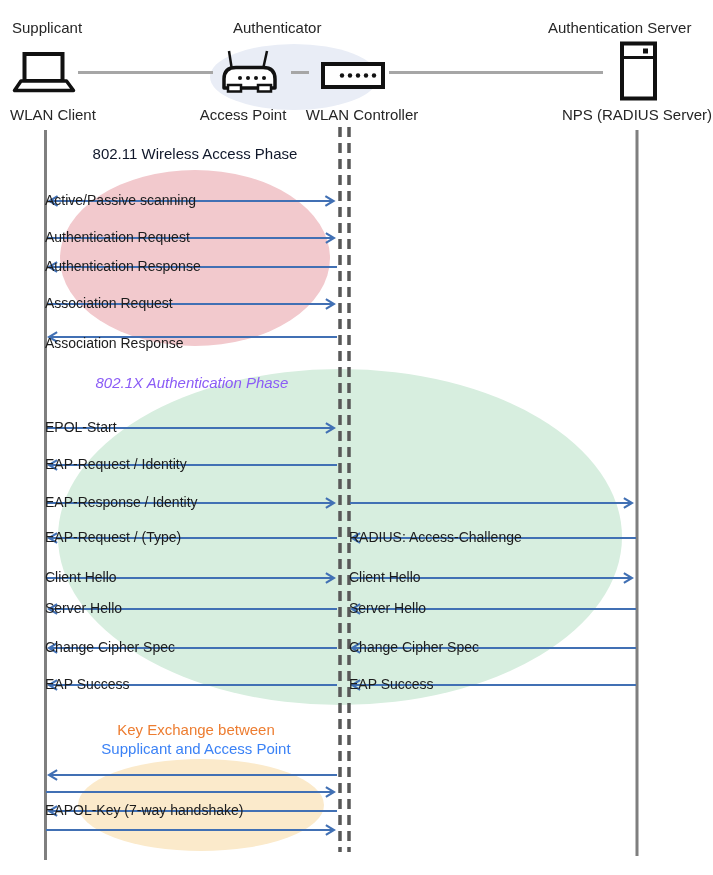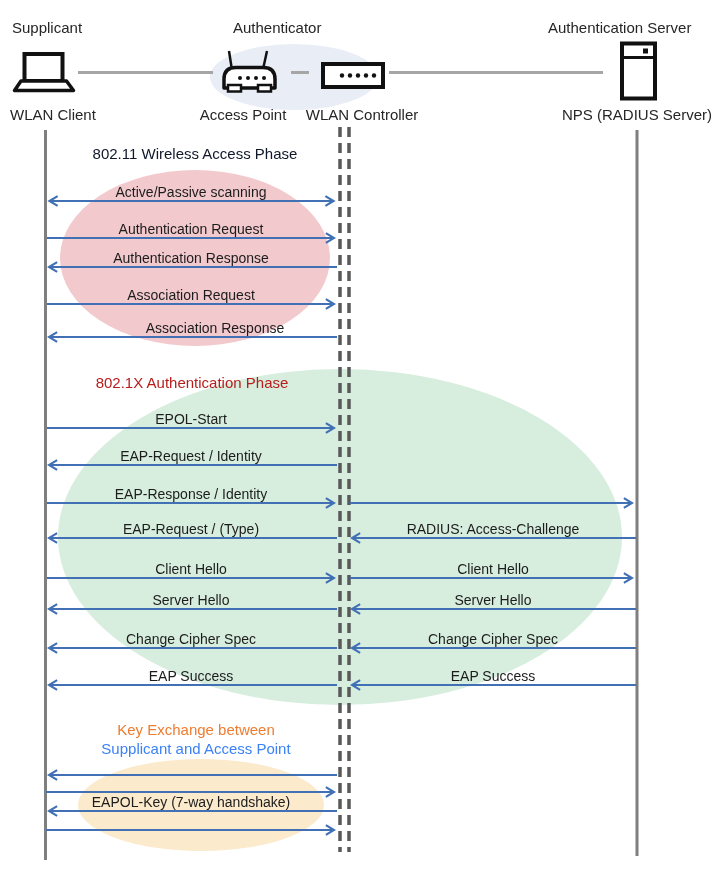--- a/index.html
+++ b/index.html
@@ -2,26 +2,26 @@
 <html><head>
 <meta charset="utf-8">
 <style>
   html,body{margin:0;padding:0;background:#fff;}
   .stage{position:relative;width:713px;height:875px;background:#fff;overflow:hidden;
          font-family:"Liberation Sans",sans-serif;color:#262626;}
   .stage svg{position:absolute;left:0;top:0;z-index:1;}
   .txt{position:absolute;z-index:2;white-space:nowrap;}
   .role{top:19px;font-size:15px;color:#262626;}
   .node{top:106px;font-size:15px;color:#262626;text-align:center;}
-  .mlabel{font-size:14px;color:#1c1c1c;text-align:center;}
+  .mlabel{font-size:14px;color:#1c1c1c;text-align:left;margin-top:8px;}
   .mlabel.seg-left{left:45px;width:292px;}
   .mlabel.seg-right{left:349px;width:288px;}
   .ptitle{font-size:15px;text-align:center;width:300px;}
   .ptitle.p0{left:45px;top:145px;color:#0f172a;}
-  .ptitle.p1{left:42px;top:374px;color:#b91c1c;}
+  .ptitle.p1{left:42px;top:374px;color:#8b5cf6;font-style:italic;}
   .ptitle.p2a{left:46px;top:721px;color:#ED7D31;}
   .ptitle.p2b{left:46px;top:740px;color:#3b82f6;}
   .center{}
 </style>
 </head>
 <body>
 
 <div class="stage">
 
   <svg width="713" height="875" viewBox="0 0 713 875">
@@ -119,21 +119,21 @@
 
   <div class="txt ptitle p0">802.11 Wireless Access Phase</div>
   <div class="txt ptitle p1">802.1X Authentication Phase</div>
   <div class="txt ptitle p2a">Key Exchange between</div>
   <div class="txt ptitle p2b">Supplicant and Access Point</div>
 
   <div class="txt mlabel seg-left" style="top:184px;">Active/Passive scanning</div>
   <div class="txt mlabel seg-left" style="top:221px;">Authentication Request</div>
   <div class="txt mlabel seg-left" style="top:250px;">Authentication Response</div>
   <div class="txt mlabel seg-left" style="top:287px;">Association Request</div>
-  <div class="txt mlabel seg-left" style="top:320px;padding-left:24px;">Association Response</div>
+  <div class="txt mlabel seg-left" style="top:327px;">Association Response</div>
   <div class="txt mlabel seg-left" style="top:411px;">EPOL-Start</div>
   <div class="txt mlabel seg-left" style="top:448px;">EAP-Request / Identity</div>
   <div class="txt mlabel seg-left" style="top:486px;">EAP-Response / Identity</div>
   <div class="txt mlabel seg-left" style="top:521px;">EAP-Request / (Type)</div>
   <div class="txt mlabel seg-left" style="top:561px;">Client Hello</div>
   <div class="txt mlabel seg-left" style="top:592px;">Server Hello</div>
   <div class="txt mlabel seg-left" style="top:631px;">Change Cipher Spec</div>
   <div class="txt mlabel seg-left" style="top:668px;">EAP Success</div>
   <div class="txt mlabel seg-left" style="top:794px;">EAPOL-Key (7-way handshake)</div>
 

